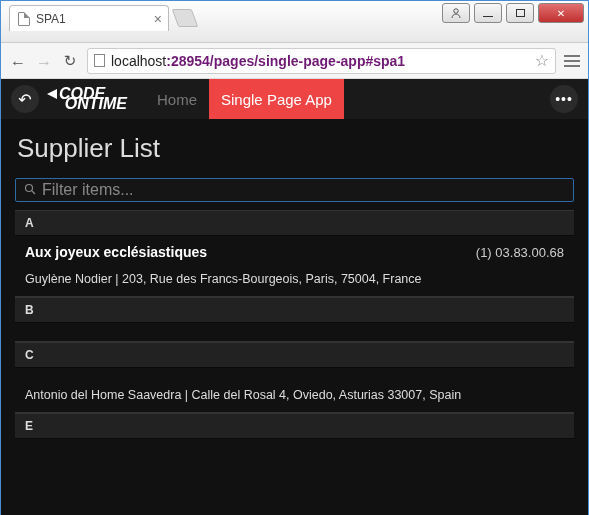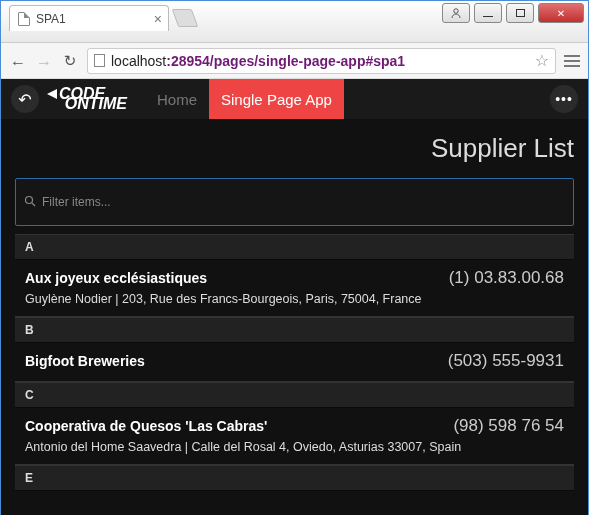--- a/index.html
+++ b/index.html
@@ -36,31 +36,31 @@
 .apptop { height:40px; background:#1a1a1a; display:flex; align-items:center; padding:0 10px; }
 .backcirc { width:28px; height:28px; border-radius:50%; background:#2b2b2b; display:flex; align-items:center; justify-content:center; font-size:16px; color:#fff; margin-right:8px; }
 .logo { font-weight:bold; font-style:italic; font-size:16px; color:#fff; line-height:10px; margin-right:18px; white-space:pre; }
 .logo .wing { display:inline-block; width:0; height:0; border-top:5px solid transparent; border-bottom:5px solid transparent; border-right:10px solid #fff; vertical-align:middle; margin-right:2px; }
 .navlink { font-size:15px; color:#777; padding:0 12px; height:40px; display:flex; align-items:center; }
 .navlink.active { color:#fff; background:#ef4444; }
 .flexsp { flex:1; }
 .morebtn { width:28px; height:28px; border-radius:50%; background:#2b2b2b; display:flex; align-items:center; justify-content:center; color:#fff; font-size:14px; letter-spacing:1px; }
 
 .page { padding:10px 14px; }
-.pagetitle { font-size:26px; font-weight:300; color:#ddd; margin:4px 0 14px 2px;text-align:right; }
-.filter { height:48px; border:1px solid #2d6aa8; background:#151515; border-radius:2px; display:flex; align-items:center; padding:0 8px; color:#888; font-size:12px; margin-bottom:8px; }
+.pagetitle { font-size:26px; font-weight:300; color:#ddd; margin:4px 0 14px 2px; }
+.filter { height:24px; border:1px solid #2d6aa8; background:#151515; border-radius:2px; display:flex; align-items:center; padding:0 8px; color:#888; font-size:16px; margin-bottom:8px; }
 .filter .mag { margin-right:6px; font-size:13px; }
 
 .list { }
 .grouphdr { background:#222; color:#ddd; font-size:12px; font-weight:bold; padding:5px 10px; border-top:1px solid #333; border-bottom:1px solid #0a0a0a; }
 .row { padding:8px 10px 10px 10px; border-bottom:1px solid #333; }
 .rowtop { display:flex; align-items:baseline; }
 .rowname { font-size:14px; font-weight:bold; color:#fff; flex:1; }
-.rowphone { font-size:17px; color:#ccc; }
-.rowsub { font-size:12.5px; color:#ddd; margin-top:4px; }
+.rowphone { font-size:13px; color:#ccc; }
+.rowsub { font-size:12.5px; color:#ddd; margin-top:12px; }
 </style>
 </head>
 <body>
 
 <div class="win">
   <div class="titlebar">
     <div class="tab">
       <span class="fileico"></span>
       <span>SPA1</span>
       <span class="tabclose">×</span>
@@ -127,30 +127,22 @@
           <div class="grouphdr">A</div>
           <div class="row">
             <div class="rowtop">
               <div class="rowname">Aux joyeux ecclésiastiques</div>
               <div class="rowphone">(1) 03.83.00.68</div>
             </div>
             <div class="rowsub">Guylène Nodier | 203, Rue des Francs-Bourgeois, Paris, 75004, France</div>
           </div>
           <div class="grouphdr">B</div>
           <div class="row">
-            <div class="rowtop">
-              <div class="rowname">Bigfoot Breweries</div>
-              <div class="rowphone">(503) 555-9931</div>
-            </div>
           </div>
           <div class="grouphdr">C</div>
           <div class="row">
-            <div class="rowtop">
-              <div class="rowname">Cooperativa de Quesos 'Las Cabras'</div>
-              <div class="rowphone">(98) 598 76 54</div>
-            </div>
             <div class="rowsub">Antonio del Home Saavedra | Calle del Rosal 4, Oviedo, Asturias 33007, Spain</div>
           </div>
           <div class="grouphdr">E</div>
         </div>
     </div>
   </div>
 </div>
 
 </body></html>

